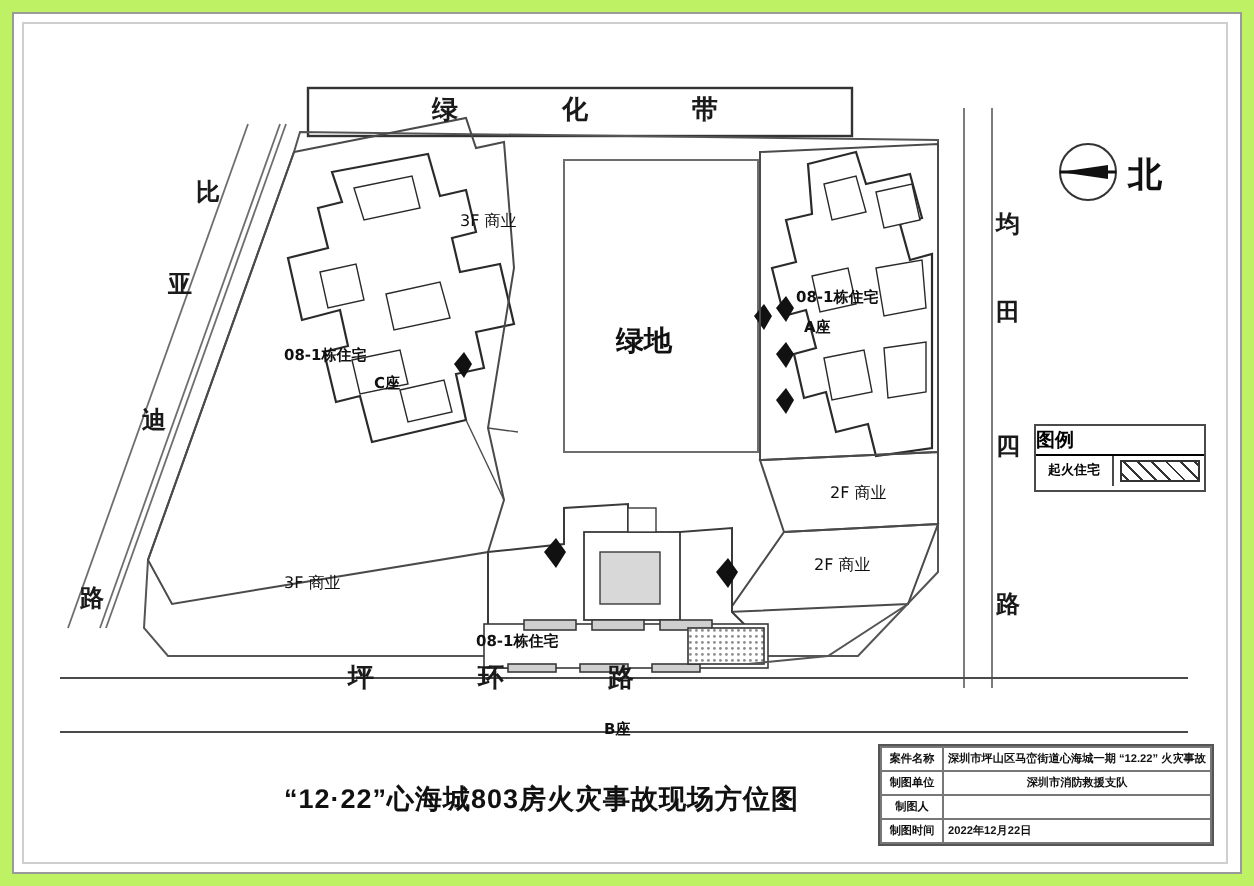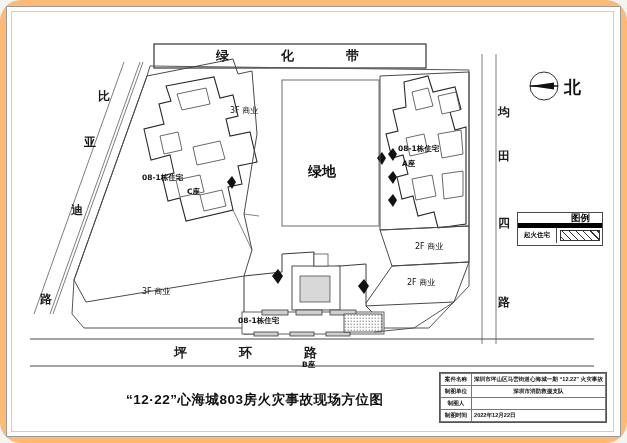--- a/index.html
+++ b/index.html
@@ -1,17 +1,17 @@
 <!DOCTYPE html>
 <html><head>
 <meta charset="utf-8">
 <style>
   html,body{margin:0;padding:0;background:#f4f4f2;}
   body{font-family:"Liberation Sans","DejaVu Sans",sans-serif;}
-  #page{position:relative;width:627px;height:443px;background:#fdba74;overflow:hidden;border-radius:21px;}
+  #page{position:relative;width:627px;height:443px;background:#bef264;overflow:hidden;}
   .frame-outer{position:absolute;left:6px;top:6px;width:613px;height:429px;border:1px solid #9a9a9a;background:#ffffff;}
   .frame-inner{position:absolute;left:11px;top:11px;width:601px;height:419px;border:1px solid #cfcfcf;}
   .plan{position:absolute;left:14px;top:14px;width:595px;height:413px;}
   svg.plan-svg{position:absolute;left:0;top:0;width:595px;height:413px;display:block;}
 
   .lbl{position:absolute;color:#1a1a1a;white-space:nowrap;line-height:1;}
   .lbl.cn{font-family:"DejaVu Sans","Liberation Sans",sans-serif;}
   .sp-wide2{letter-spacing:52px;}
 
   
@@ -23,21 +23,21 @@
   .bldg{font-size:7.5px;font-weight:700;color:#111;}
   .com{font-size:8px;font-weight:400;color:#111;}
   .green-txt{font-size:14px;font-weight:700;color:#111;}
 
   
   .north-wrap{position:absolute;}
   .north-txt{position:absolute;font-size:17px;font-weight:700;color:#111;}
 
   
   .legend{position:absolute;border:1px solid #4a4a4a;background:#fff;}
-  .legend-hd{height:15px;border-bottom:5px solid #000000;display:flex;align-items:center;justify-content:flex-end;padding-right:12px;box-sizing:border-box;}
+  .legend-hd{height:15px;border-bottom:1px solid #000000;display:flex;align-items:center;padding-right:12px;box-sizing:border-box;}
   .legend-hd span{font-size:9.5px;font-weight:700;}
   .legend-row{height:15px;display:flex;align-items:stretch;}
   .legend-cell-l{width:38px;border-right:1px solid #4a4a4a;display:flex;align-items:center;justify-content:center;}
   .legend-cell-l span{font-size:6.5px;font-weight:700;}
   .legend-cell-r{flex:1;display:flex;align-items:center;justify-content:center;}
   .hatch{width:38px;height:9px;border:1px solid #333;
     background:repeating-linear-gradient(45deg,#fff 0 1.6px,#333 1.6px 2.6px,#fff 2.6px 5px);}
 
   
   .maintitle{position:absolute;font-size:13.5px;font-weight:700;color:#111;letter-spacing:0.5px;}
@@ -175,21 +175,21 @@
         <path d="M 258 262 l 6 -7 l 5 7 l -5 8 Z"></path>
       </g>
 
       <g stroke="#555" fill="none" stroke-width="1">
         <path d="M 360 318 L 400 314 L 440 288"></path>
       </g>
     </svg>
 
     <div class="lbl cn greenbelt sp-wide2" style="left:202px; top:35px;">绿化带</div>
 
-    <div class="lbl cn roadlabel sp-wide2" style="left:160px; top:332px;">坪环路</div>
+    <div class="lbl cn roadlabel sp-wide2" style="left:160px; top:319px;">坪环路</div>
 
     <div class="lbl cn vroad" style="left:82px; top:76px;">比</div>
     <div class="lbl cn vroad" style="left:68px; top:122px;">亚</div>
     <div class="lbl cn vroad" style="left:55px; top:190px;">迪</div>
     <div class="lbl cn vroad" style="left:24px; top:279px;">路</div>
 
     <div class="lbl cn vroad" style="left:482px; top:92px;">均</div>
     <div class="lbl cn vroad" style="left:482px; top:136px;">田</div>
     <div class="lbl cn vroad" style="left:482px; top:203px;">四</div>
     <div class="lbl cn vroad" style="left:482px; top:282px;">路</div>
@@ -226,21 +226,21 @@
       <div class="legend-row">
         <div class="legend-cell-l">
           <span class="cn">起火住宅</span>
         </div>
         <div class="legend-cell-r">
           <div class="hatch"></div>
         </div>
       </div>
     </div>
 
-    <div class="maintitle cn" style="left:112px; top:377px;">“12·22”心海城803房火灾事故现场方位图</div>
+    <div class="maintitle cn" style="left:128px; top:377px;">“12·22”心海城803房火灾事故现场方位图</div>
 
     <div class="tblock" style="left:425px; top:358px; width:166px;">
       <table>
         <tbody>
             <tr>
           <td class="k cn">案件名称</td>
           <td class="v cn">深圳市坪山区马峦街道心海城一期 “12.22” 火灾事故</td>
         </tr>
         <tr>
           <td class="k cn">制图单位</td>

